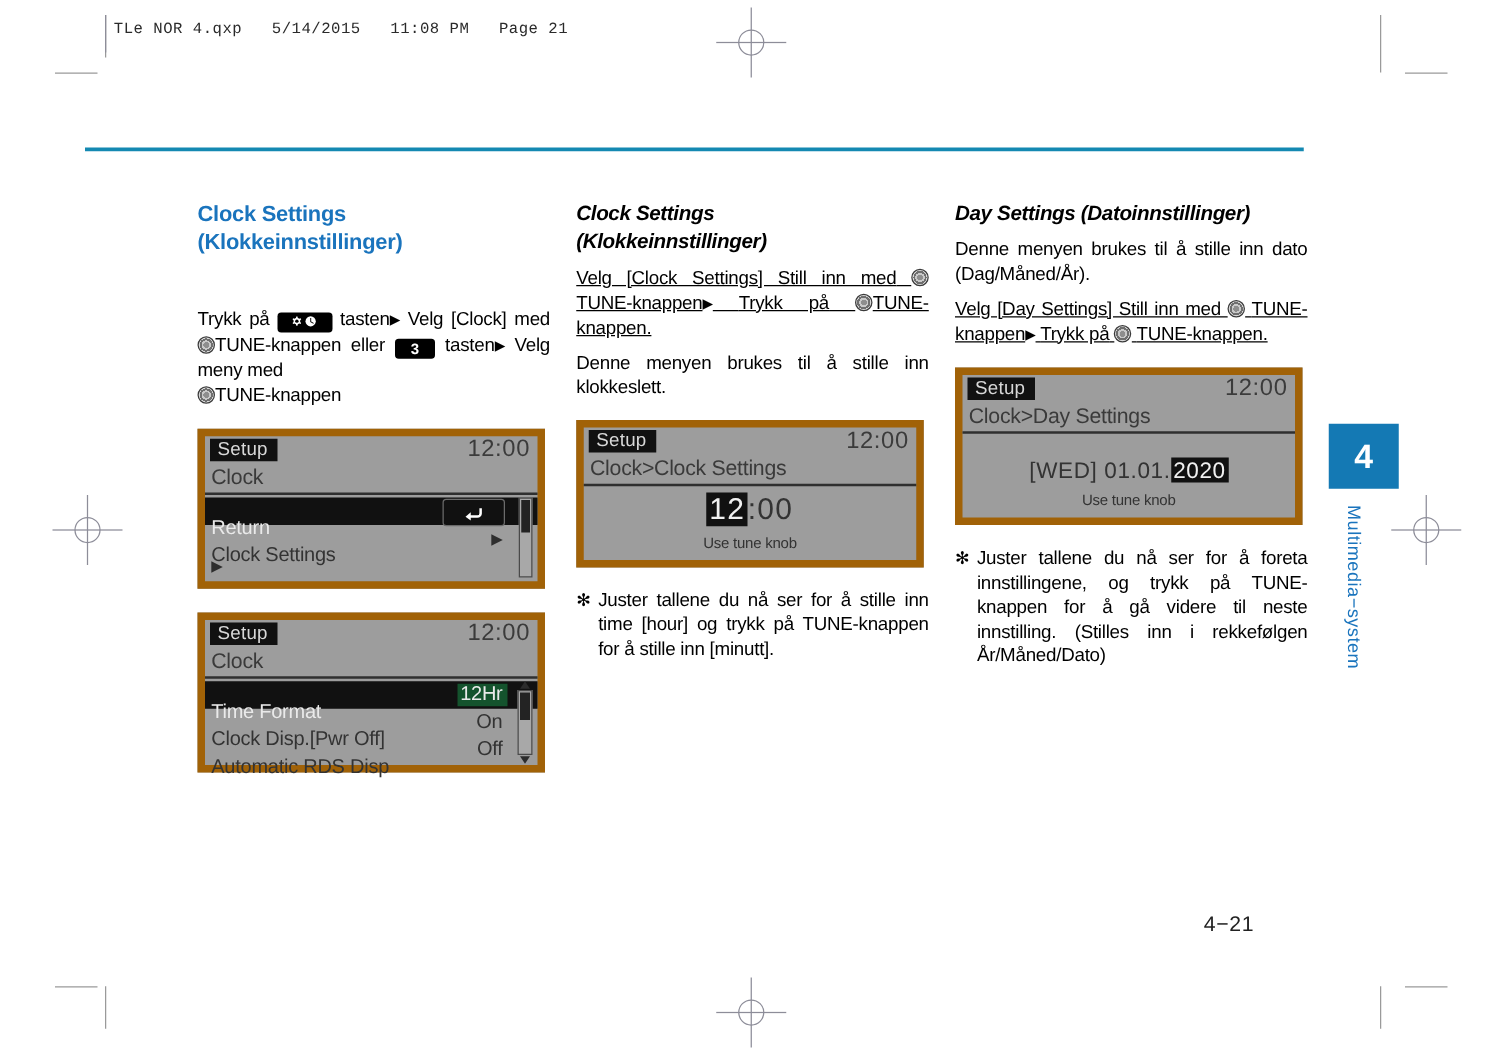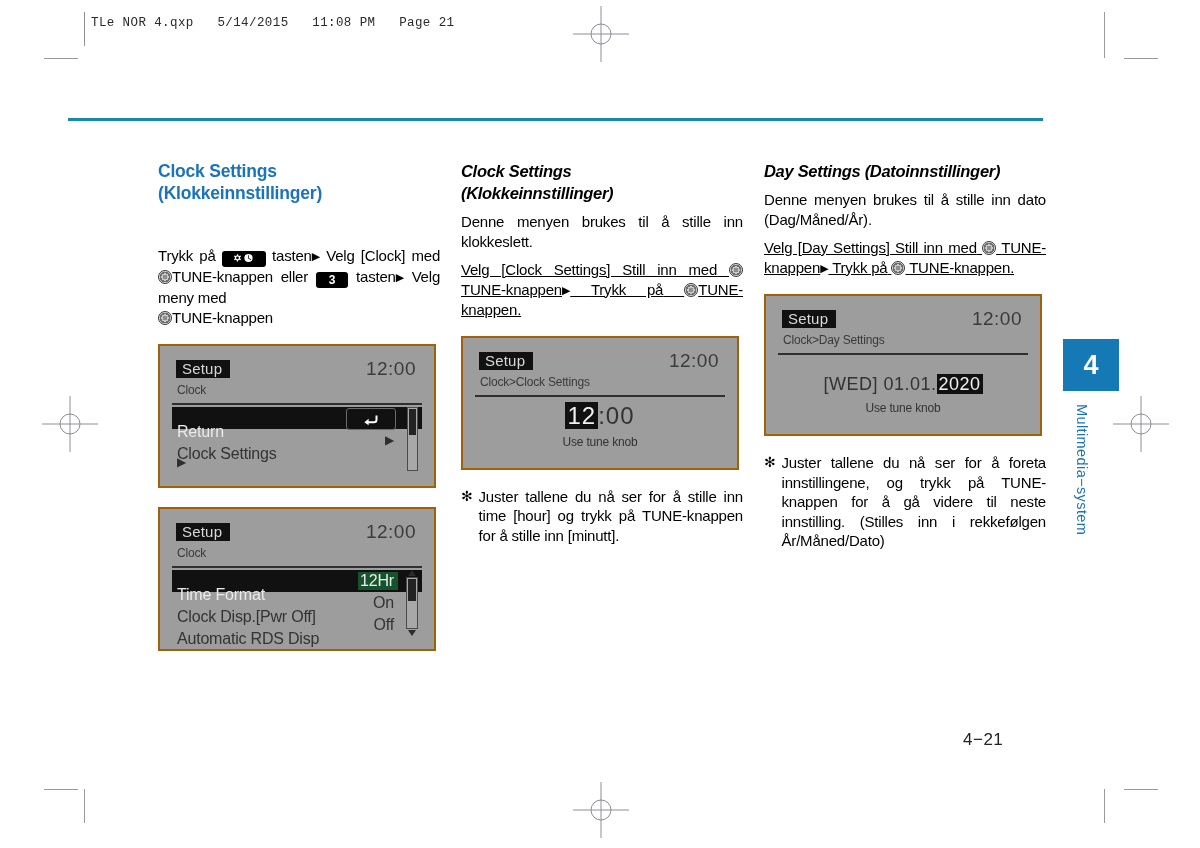--- a/index.html
+++ b/index.html
@@ -93,46 +93,46 @@
     font-size:15px;line-height:19.5px;text-align:justify;
     letter-spacing:-.2px;
   }
   .note .star{flex:0 0 auto;font-size:14px;line-height:19.5px;}
   .note .txt{flex:1 1 auto;}
 
   
   .lcd{
     width:278px;
     background:#9d9d9d;
-    border:2px solid #a16207;
+    border:6px solid #a16207;
     box-sizing:border-box;
     font-family:"Liberation Sans", sans-serif;
     position:relative;
-    padding:12px;
+    padding:0;
     user-select:none;
   }
   .lcd-top{
     height:22px;position:relative;
   }
   .lcd-title{
     position:absolute;left:4px;top:2px;
     background:#111;color:#d8d8d8;
     font-size:15px;line-height:18px;
     padding:0 8px 0 6px;
     font-weight:normal;
     letter-spacing:.2px;
   }
   .lcd-clock{
     position:absolute;right:6px;top:0px;
     color:#3b3b3b;font-size:19px;line-height:21px;
     font-family:"Liberation Sans", sans-serif;
     letter-spacing:.5px;
   }
   .lcd-bread{
-    height:23px;color:#3a3a3a;font-size:12px;line-height:21px;
+    height:23px;color:#3a3a3a;font-size:17px;line-height:21px;
     padding-left:5px;letter-spacing:-.2px;
     border-bottom:2px solid #2f2f2f;
   }
   .lcd-rows{padding:2px 0 1px 0;position:relative;}
   .lcd-row{
     height:22px;display:flex;align-items:center;
     color:#333;font-size:16px;letter-spacing:-.2px;
     padding-left:5px;padding-right:24px;
     position:relative;
   }
@@ -317,29 +317,29 @@
   </div>
 </div>
 
 <div class="col col2">
 
   <h2 class="blk">
     <span>Clock Settings</span><br>
     <span>(Klokkeinnstillinger)</span>
   </h2>
 
-  <p class="body" style="margin-top:8px;">Denne menyen brukes til å stille inn klokkeslett.</p>
-
   <p class="body gap">
     <span>Velg [Clock Settings] Still inn med</span>
     <span class="knob"></span>
     <span>TUNE-knappen</span><span class="arw">▶</span>
     <span>Trykk  på</span>
     <span class="knob"></span><span>TUNE-knappen.</span>
   </p>
+
+  <p class="body" style="margin-top:8px;">Denne menyen brukes til å stille inn klokkeslett.</p>
 
   <div class="lcd" style="margin-top:16px;">
     <div class="lcd-top">
       <span class="lcd-title">Setup</span>
       <span class="lcd-clock">12:00</span>
     </div>
     <div class="lcd-bread">Clock&gt;Clock Settings</div>
     <div class="lcd-center">
       <div class="lcd-big">
         <span class="hl">12</span><span>:</span><span>00</span>

